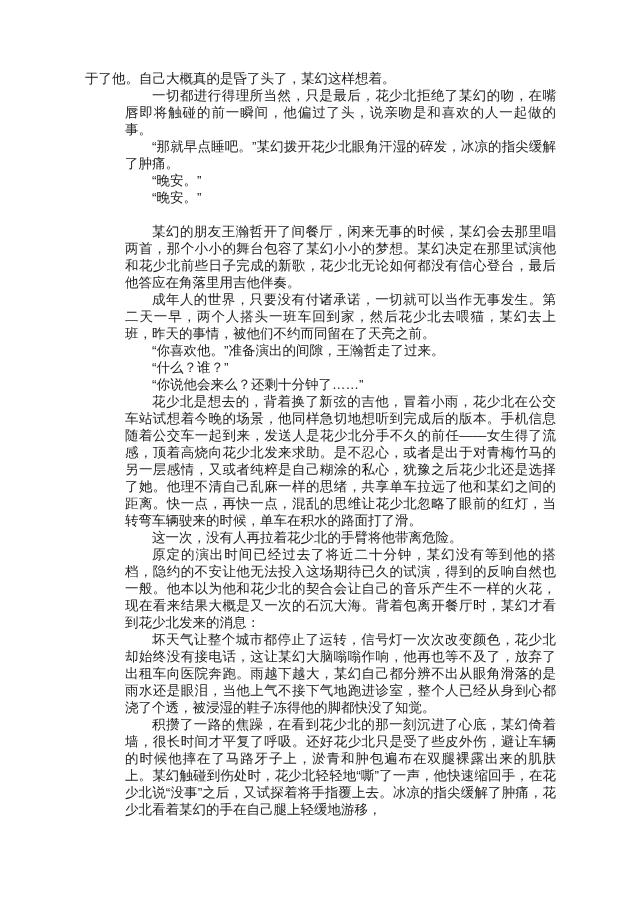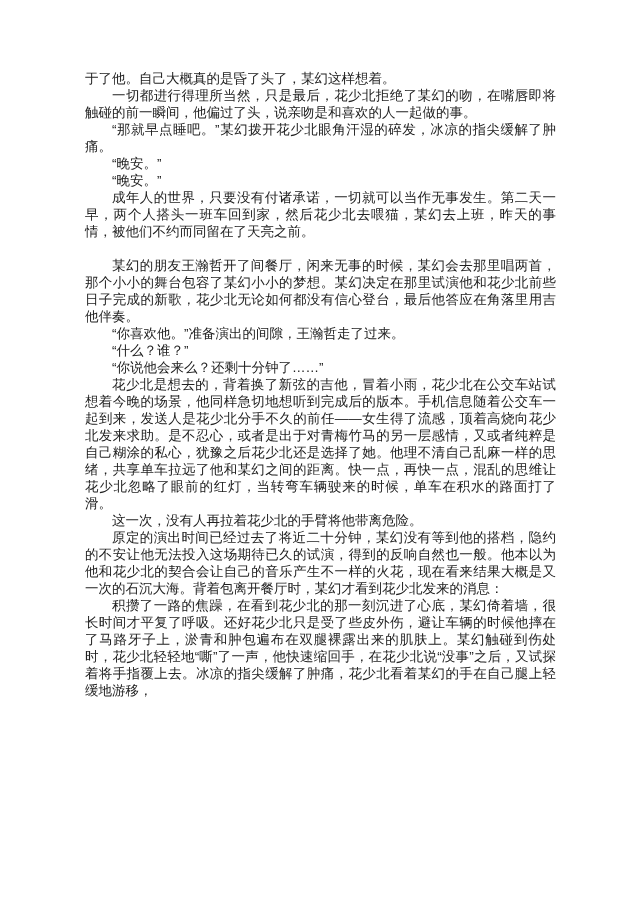--- a/index.html
+++ b/index.html
@@ -27,38 +27,40 @@
     text-align: justify;
     text-justify: inter-ideograph;
     letter-spacing: 0px;
   }
   p.para {
     margin: 0;
     padding: 0;
   }
   p.para.indent {
     text-indent: 2em;
+    margin-left: 40px;
   }
   p.para.gap {
     margin-top: 17px;
   }
 </style>
 </head>
 <body>
 
 <div class="page">
   <div class="text-block" id="story-text" style="color: rgb(33, 33, 33);">
       <p class="para">于了他。自己大概真的是昏了头了，某幻这样想着。</p>
       <p class="para indent">一切都进行得理所当然，只是最后，花少北拒绝了某幻的吻，在嘴唇即将触碰的前一瞬间，他偏过了头，说亲吻是和喜欢的人一起做的事。</p>
       <p class="para indent">“那就早点睡吧。”某幻拨开花少北眼角汗湿的碎发，冰凉的指尖缓解了肿痛。</p>
       <p class="para indent">“晚安。”</p>
       <p class="para indent">“晚安。”</p>
+      <p class="para indent gap">某幻的朋友王瀚哲开了间餐厅，闲来无事的时候，某幻会去那里唱两首，那个小小的舞台包容了某幻小小的梦想。某幻决定在那里试演他和花少北前些日子完成的新歌，花少北无论如何都没有信心登台，最后他答应在角落里用吉他伴奏。</p>
       <p class="para indent">成年人的世界，只要没有付诸承诺，一切就可以当作无事发生。第二天一早，两个人搭头一班车回到家，然后花少北去喂猫，某幻去上班，昨天的事情，被他们不约而同留在了天亮之前。</p>
-      <p class="para indent gap">某幻的朋友王瀚哲开了间餐厅，闲来无事的时候，某幻会去那里唱两首，那个小小的舞台包容了某幻小小的梦想。某幻决定在那里试演他和花少北前些日子完成的新歌，花少北无论如何都没有信心登台，最后他答应在角落里用吉他伴奏。</p>
       <p class="para indent">“你喜欢他。”准备演出的间隙，王瀚哲走了过来。</p>
       <p class="para indent">“什么？谁？”</p>
       <p class="para indent">“你说他会来么？还剩十分钟了……”</p>
       <p class="para indent">花少北是想去的，背着换了新弦的吉他，冒着小雨，花少北在公交车站试想着今晚的场景，他同样急切地想听到完成后的版本。手机信息随着公交车一起到来，发送人是花少北分手不久的前任——女生得了流感，顶着高烧向花少北发来求助。是不忍心，或者是出于对青梅竹马的另一层感情，又或者纯粹是自己糊涂的私心，犹豫之后花少北还是选择了她。他理不清自己乱麻一样的思绪，共享单车拉远了他和某幻之间的距离。快一点，再快一点，混乱的思维让花少北忽略了眼前的红灯，当转弯车辆驶来的时候，单车在积水的路面打了滑。</p>
       <p class="para indent">这一次，没有人再拉着花少北的手臂将他带离危险。</p>
       <p class="para indent">原定的演出时间已经过去了将近二十分钟，某幻没有等到他的搭档，隐约的不安让他无法投入这场期待已久的试演，得到的反响自然也一般。他本以为他和花少北的契合会让自己的音乐产生不一样的火花，现在看来结果大概是又一次的石沉大海。背着包离开餐厅时，某幻才看到花少北发来的消息：</p>
+      <p class="para indent">坏天气让整个城市都停止了运转，信号灯一次次改变颜色，花少北却始终没有接电话，这让某幻大脑嗡嗡作响，他再也等不及了，放弃了出租车向医院奔跑。雨越下越大，某幻自己都分辨不出从眼角滑落的是雨水还是眼泪，当他上气不接下气地跑进诊室，整个人已经从身到心都浇了个透，被浸湿的鞋子冻得他的脚都快没了知觉。</p>
       <p class="para indent">积攒了一路的焦躁，在看到花少北的那一刻沉进了心底，某幻倚着墙，很长时间才平复了呼吸。还好花少北只是受了些皮外伤，避让车辆的时候他摔在了马路牙子上，淤青和肿包遍布在双腿裸露出来的肌肤上。某幻触碰到伤处时，花少北轻轻地“嘶”了一声，他快速缩回手，在花少北说“没事”之后，又试探着将手指覆上去。冰凉的指尖缓解了肿痛，花少北看着某幻的手在自己腿上轻缓地游移，</p>
     </div>
 </div>
 
 </body></html>

